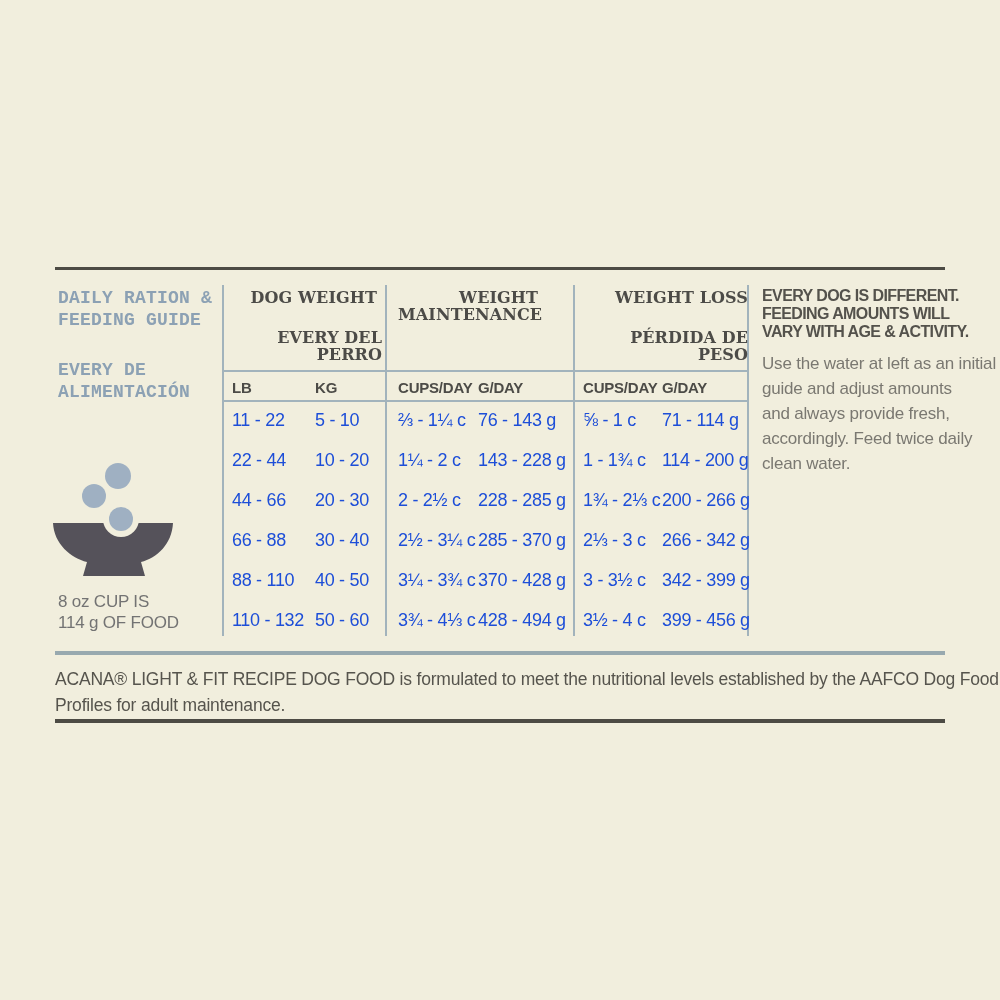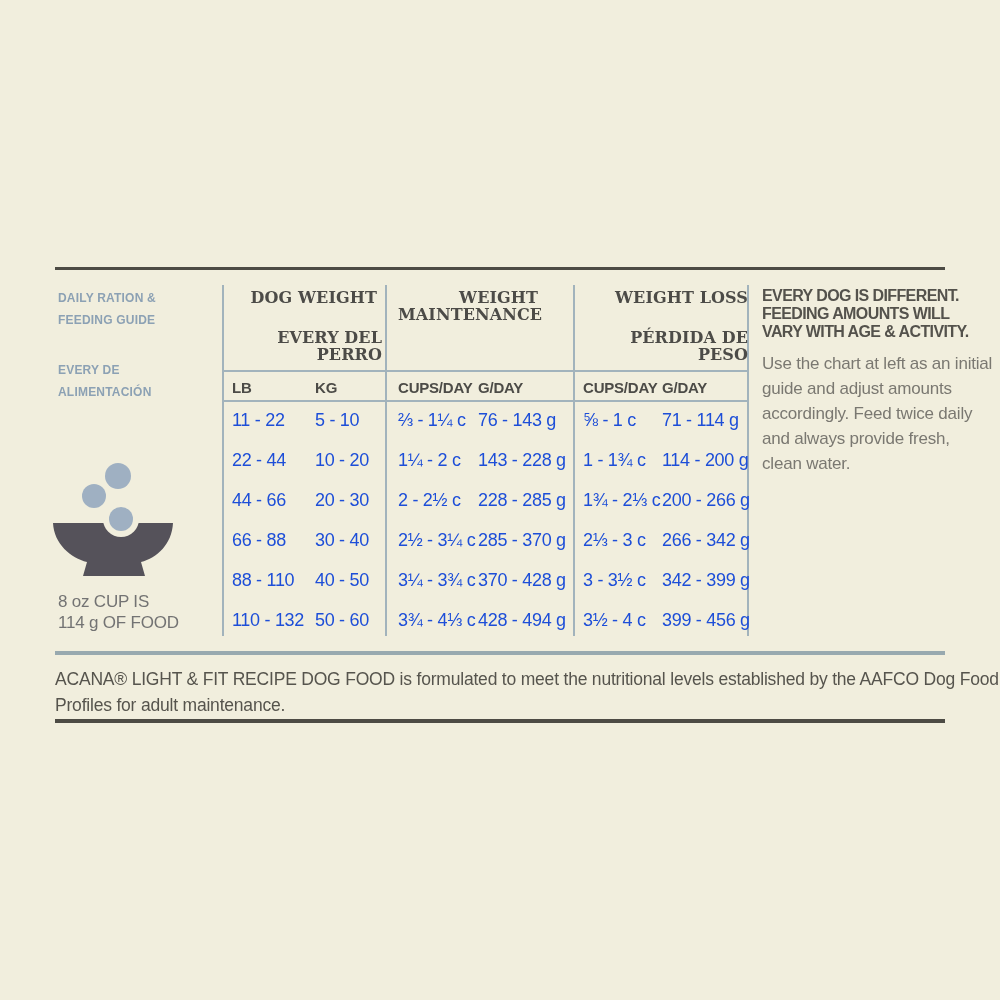--- a/index.html
+++ b/index.html
@@ -11,23 +11,23 @@
     font-family:"Liberation Sans","DejaVu Sans",sans-serif;
   }
   .rule{position:absolute;left:55px;width:890px;}
   .rule-top{top:267px;height:3px;background:#4d4b44;}
   .rule-blue{top:651px;height:4px;background:#98a9af;}
   .rule-bottom{top:719px;height:4px;background:#4d4b44;}
 
   
   .left-title{
     position:absolute;left:58px;width:155px;
-    font-family:Liberation Sans, sans-serif;
+    font-family:Liberation Mono, monospace;
     font-weight:bold;color:#8ca1b4;
-    font-size:12px;line-height:21.5px;letter-spacing:.2px;
+    font-size:18px;line-height:21.5px;letter-spacing:.2px;
   }
   .left-title.en{top:288px;}
   .left-title.es{top:360px;}
   .bowl-wrap{position:absolute;left:50px;top:460px;width:128px;height:120px;}
   .cup-note{
     position:absolute;left:58px;top:592px;
     font-size:17px;line-height:20.5px;color:#737373;letter-spacing:-.2px;
   }
 
   
@@ -158,24 +158,24 @@
     <div class="cell c3b r5">399 - 456 g</div>
   </div>
 
   <div class="right-col">
     <div class="right-head">
       <div>EVERY DOG IS DIFFERENT.</div>
       <div>FEEDING AMOUNTS WILL</div>
       <div>VARY WITH AGE &amp; ACTIVITY.</div>
     </div>
     <div class="right-body">
-      <div>Use the chart at left as an initial</div>
+      <div>Use the water at left as an initial</div>
       <div>guide and adjust amounts</div>
+      <div>and always provide fresh,</div>
       <div>accordingly. Feed twice daily</div>
-      <div>and always provide fresh,</div>
       <div>clean water.</div>
     </div>
   </div>
 
   <div class="rule rule-blue"></div>
 
   <div class="footer">
     <div>ACANA® LIGHT &amp; FIT RECIPE DOG FOOD is formulated to meet the nutritional levels established by the AAFCO Dog Food Nutrient</div>
     <div>Profiles for adult maintenance.</div>
   </div>

